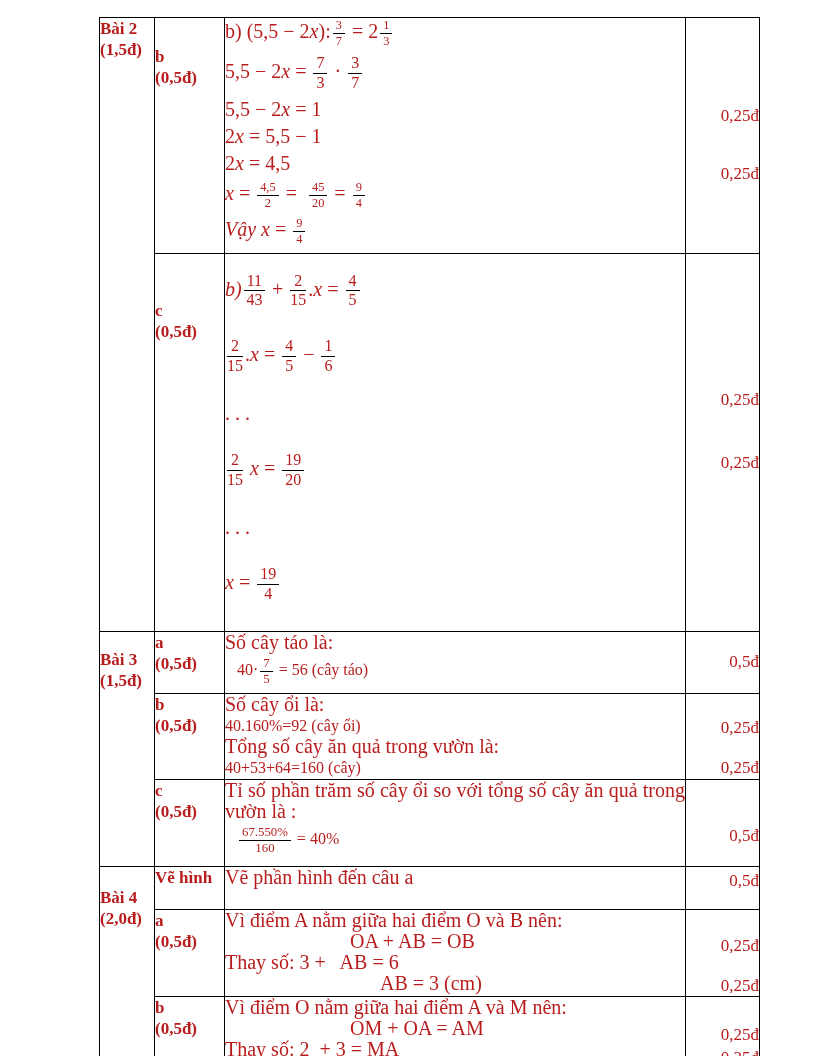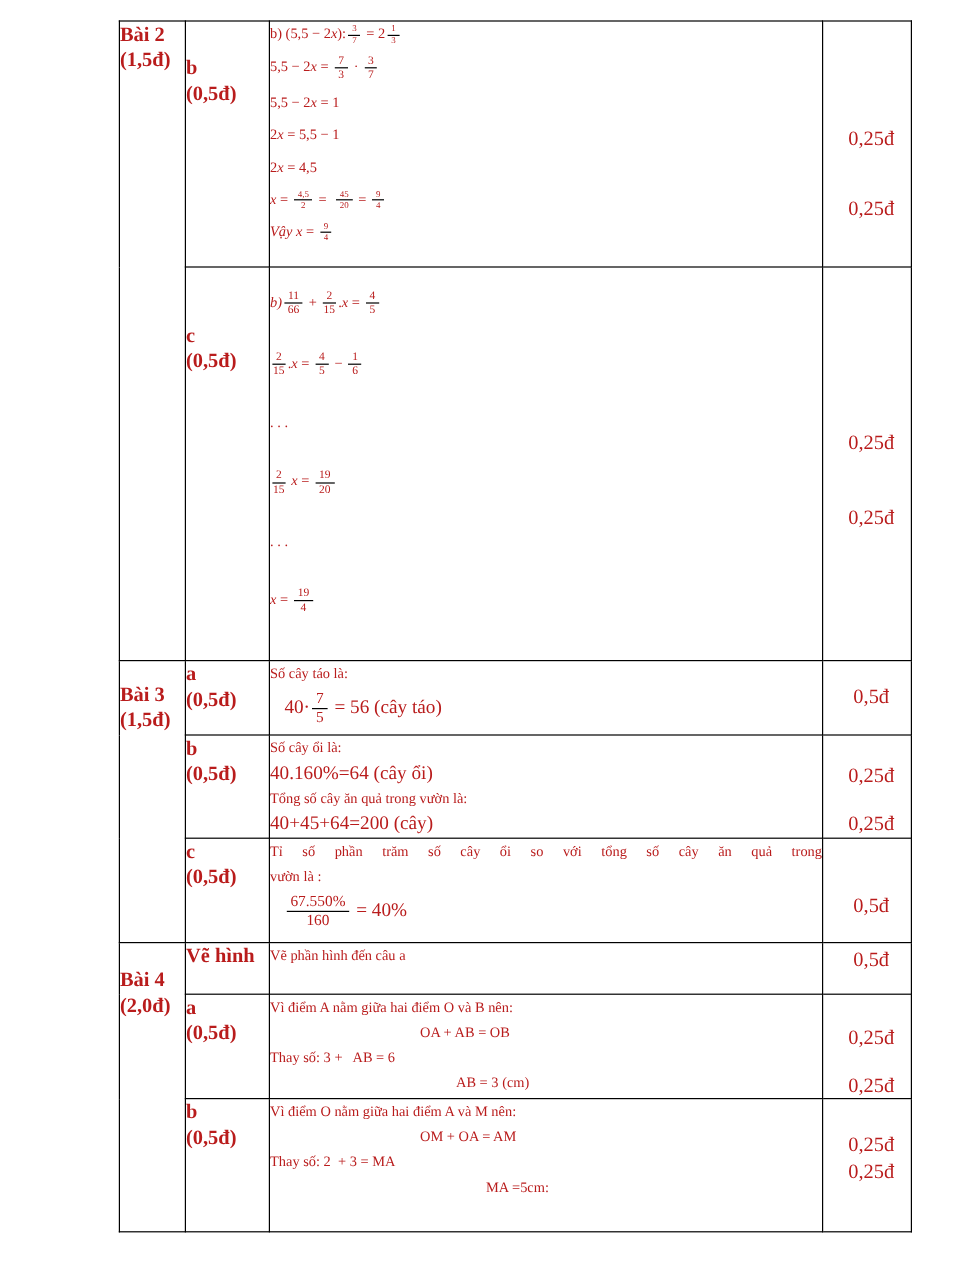--- a/index.html
+++ b/index.html
@@ -29,21 +29,21 @@
   td.c1.c1-bai3 { padding-top:17px; }
   td.c1.c1-bai4 { padding-top:20px; }
 
   
   td.c2 { font-weight:bold; font-size:17px; line-height:21px; padding:3px 2px 0 7px; }
   #r-b2b td.c2 { padding-top:28px; }
   #r-b2c td.c2 { padding-top:46px; }
 
   
   td.c3 { padding:3px 8px 0 8px; }
-  .line { font-size:12px; line-height:21px; white-space:pre-wrap; }
+  .line { font-size:20px; line-height:21px; white-space:pre-wrap; }
   .line i { font-style:italic; }
   .line.small { font-size:16px; }
   .line.just { text-align:justify; text-align-last:justify; }
   .line.eq1 { padding-left:125px; }
   .line.eq2 { padding-left:155px; }
   .line.eq3 { padding-left:180px; }
 
   
   .frac { display:inline-flex; flex-direction:column; text-align:center;
           vertical-align:middle; margin:0 2px; }
@@ -53,21 +53,21 @@
   .line.disp .frac .fn, .line.disp .frac .fd { font-size:0.8em; }
 
   
   #r-b2b .line { margin-bottom:6px; }
   #r-b2c td.c3 { padding-top:16px; }
   #r-b2c .line { margin-bottom:27px; }
   #r-b3a td.c3 .line.disp, #r-b3c td.c3 .line.disp { margin-top:3px;margin-left:12px; }
 
   
   td.c4 { padding:0; }
-  .pts { display:flex; flex-direction:column; align-items:center; padding-left:7px; }
+  .pts { display:flex; flex-direction:column; align-items:flex-end; padding-left:7px; }
   .mark { font-size:17px; line-height:20px; }
   #r-b2b .pts { padding-top:88px; gap:38px; }
   #r-b2c .pts { padding-top:136px; gap:43px; }
   #r-b3a .pts { padding-top:20px; }
   #r-b3b .pts { padding-top:24px; gap:20px; }
   #r-b3c .pts { padding-top:46px; }
   #r-b4v .pts { padding-top:4px; }
   #r-b4a .pts { padding-top:26px; gap:20px; }
   #r-b4b .pts { padding-top:28px; gap:3px; }
 </style>
@@ -107,21 +107,21 @@
               <div class="mark">0,25đ</div>
             </div>
           </td>
         </tr>
         <tr id="r-b2c">
           <td class="c2">
             <div>c</div>
             <div>(0,5đ)</div>
           </td>
           <td class="c3">
-            <div class="line disp"><i>b)</i><span class="frac"><span class="fn">11</span><span class="fd">66</span></span> + <span class="frac"><span class="fn">2</span><span class="fd">15</span></span>.<i>x</i> = <span class="frac"><span class="fn">4</span><span class="fd">5</span></span></div>
+            <div class="line disp"><i>b)</i><span class="frac"><span class="fn">11</span><span class="fd">43</span></span> + <span class="frac"><span class="fn">2</span><span class="fd">15</span></span>.<i>x</i> = <span class="frac"><span class="fn">4</span><span class="fd">5</span></span></div>
             <div class="line disp"><span class="frac"><span class="fn">2</span><span class="fd">15</span></span>.<i>x</i> = <span class="frac"><span class="fn">4</span><span class="fd">5</span></span> − <span class="frac"><span class="fn">1</span><span class="fd">6</span></span></div>
             <div class="line ">. . .</div>
             <div class="line disp"><span class="frac"><span class="fn">2</span><span class="fd">15</span></span> <i>x</i> = <span class="frac"><span class="fn">19</span><span class="fd">20</span></span></div>
             <div class="line ">. . .</div>
             <div class="line disp"><i>x</i> = <span class="frac"><span class="fn">19</span><span class="fd">4</span></span></div>
           </td>
           <td class="c4">
             <div class="pts">
               <div class="mark">0,25đ</div>
               <div class="mark">0,25đ</div>
@@ -147,23 +147,23 @@
             </div>
           </td>
         </tr>
         <tr id="r-b3b">
           <td class="c2">
             <div>b</div>
             <div>(0,5đ)</div>
           </td>
           <td class="c3">
             <div class="line ">Số cây ổi là:</div>
-            <div class="line small">40.160%=64 (cây ổi)</div>
+            <div class="line small">40.160%=92 (cây ổi)</div>
             <div class="line ">Tổng số cây ăn quả trong vườn là:</div>
-            <div class="line small">40+45+64=200 (cây)</div>
+            <div class="line small">40+53+64=160 (cây)</div>
           </td>
           <td class="c4">
             <div class="pts">
               <div class="mark">0,25đ</div>
               <div class="mark">0,25đ</div>
             </div>
           </td>
         </tr>
         <tr id="r-b3c">
           <td class="c2">

